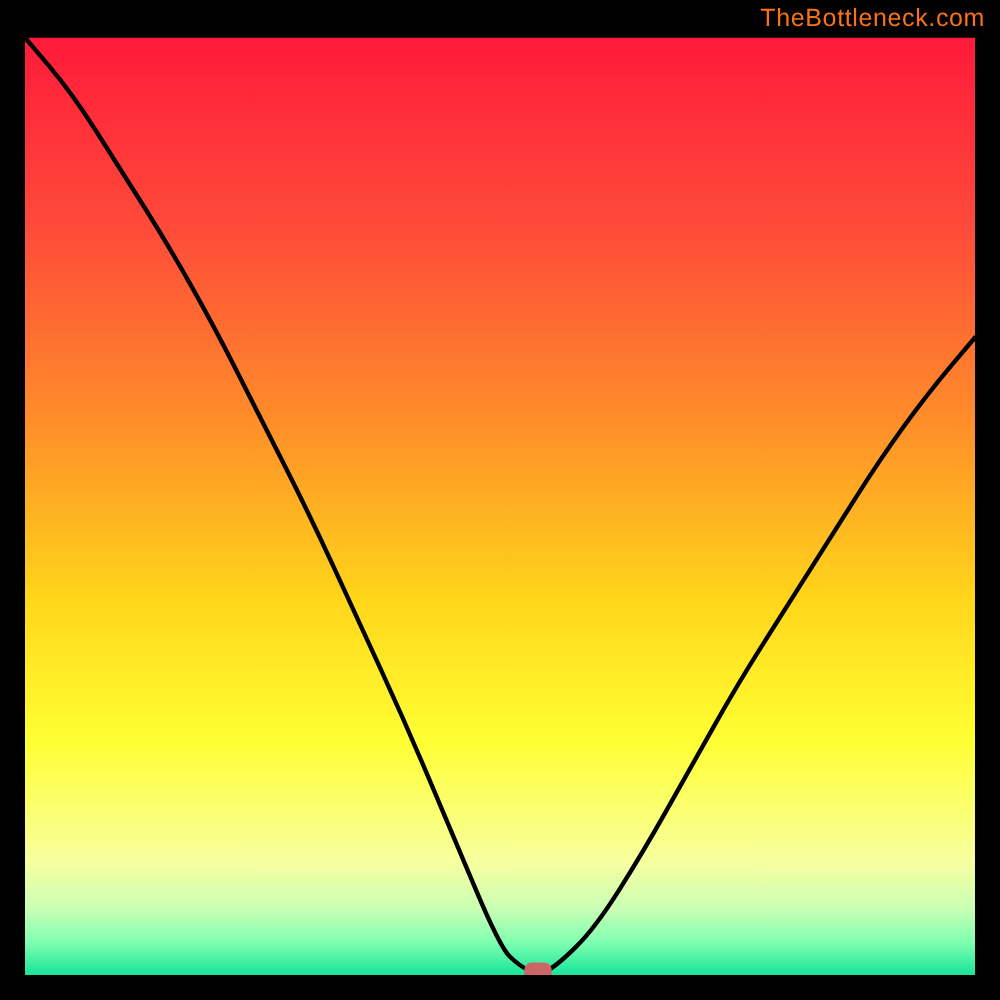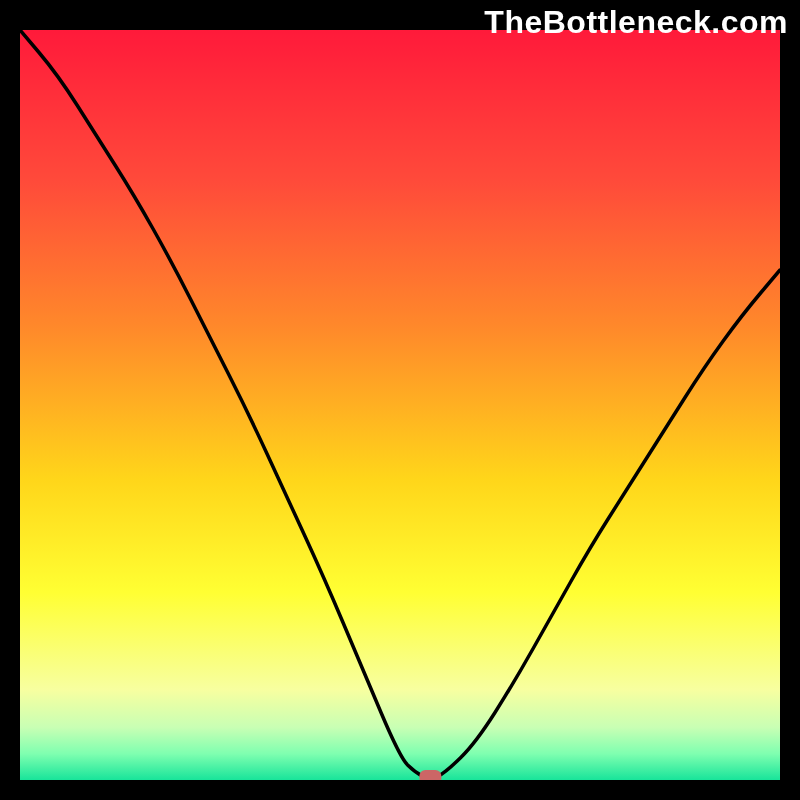--- a/index.html
+++ b/index.html
@@ -14,23 +14,23 @@
   .frame {
     position: relative;
     width: 800px;
     height: 800px;
     background: #000;
   }
   .attribution {
     position: absolute;
     top: 4px;
     right: 12px;
-    color: #ffffff;
-    font-size: 32px;
-    font-weight: 700;
+    color: #f97316;
+    font-size: 20px;
+    font-weight: 400;
     letter-spacing: 0.5px;
     z-index: 3;
   }
   .plot {
     position: absolute;
     left: 20px;
     top: 30px;
     width: 760px;
     height: 750px;
     z-index: 1;

